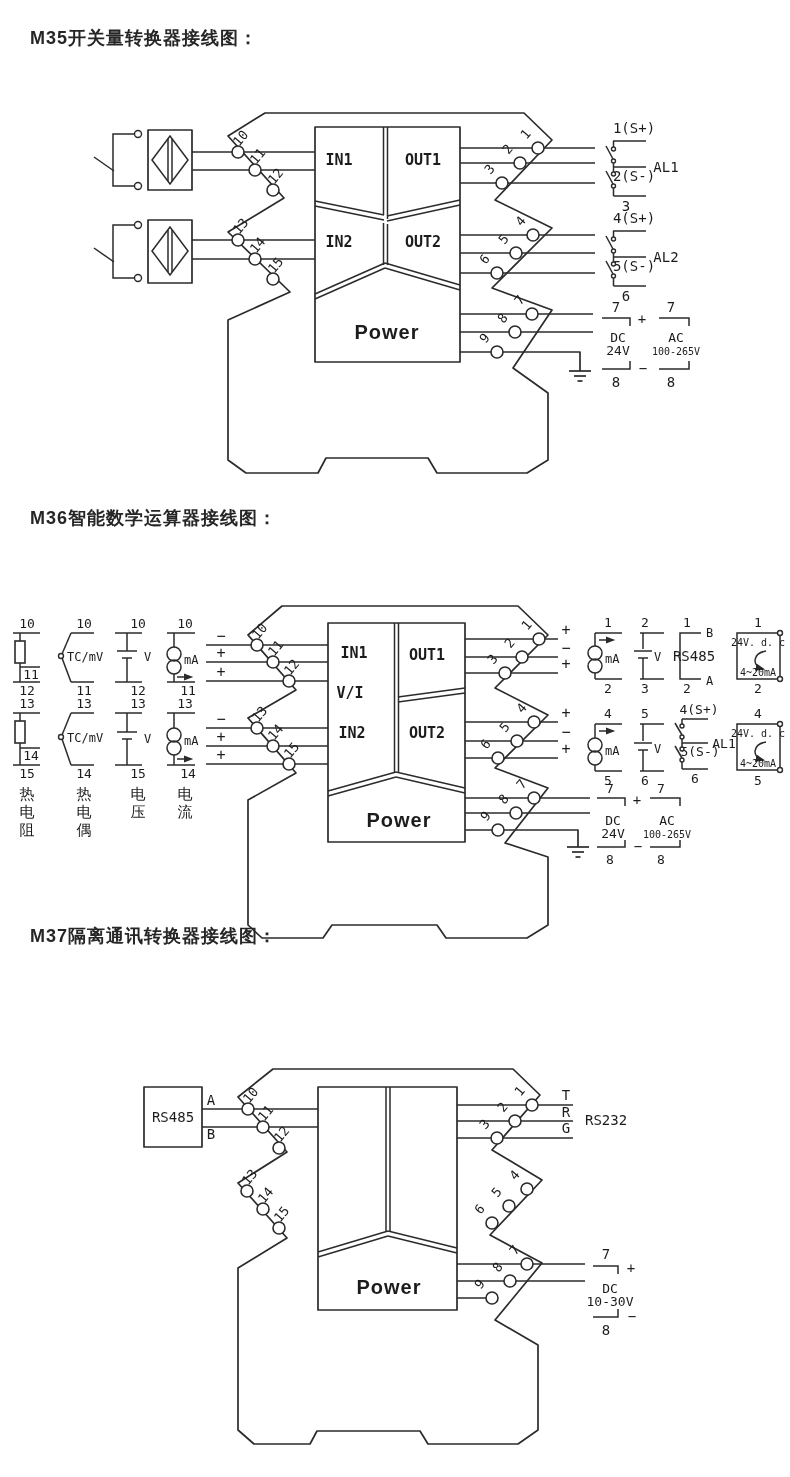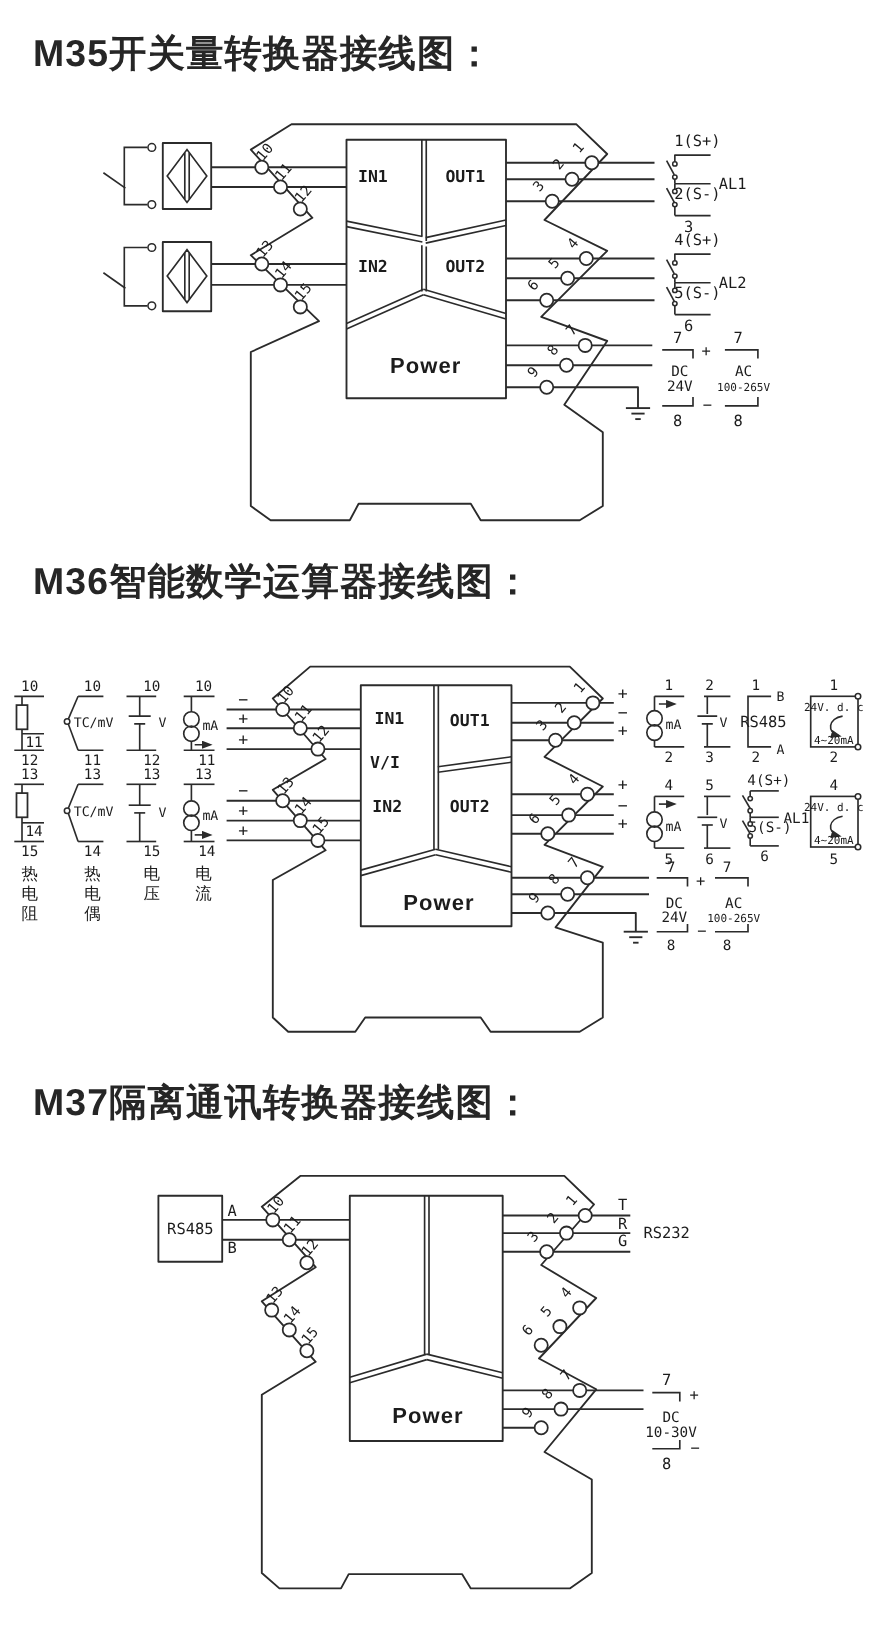--- a/index.html
+++ b/index.html
@@ -1,18 +1,18 @@
 <!DOCTYPE html>
 <html><head>
 <meta charset="utf-8">
 <style>
   html,body{margin:0;padding:0;background:#fff;}
   body{width:790px;height:1477px;position:relative;font-family:"Liberation Sans",sans-serif;}
-  .title{position:absolute;left:30px;font-size:34px;font-weight:600;color:#262626;letter-spacing:1px;white-space:nowrap;}
-  #t1{top:26px;} #t2{top:506px;} #t3{top:980px;}
+  .title{position:absolute;left:30px;font-size:18px;font-weight:600;color:#262626;letter-spacing:1px;white-space:nowrap;}
+  #t1{top:26px;} #t2{top:506px;} #t3{top:924px;}
   svg{position:absolute;left:0;display:block;}
   #svg1{top:75px;} #svg2{top:585px;} #svg3{top:1020px;}
   .s{stroke:#2b2b2b;stroke-width:1.7;fill:none;stroke-linejoin:round;stroke-linecap:butt;}
   .s2{stroke:#2b2b2b;stroke-width:1.5;fill:none;}
   .sf{stroke:#2b2b2b;stroke-width:1.6;fill:#ffffff;}
   .dot{stroke:#2b2b2b;stroke-width:1.4;fill:#ffffff;}
   text{fill:#1c1c1c;}
   .t{font:13px "DejaVu Sans Mono",monospace;text-anchor:middle;}
   .tn{font:14px "DejaVu Sans Mono",monospace;text-anchor:middle;}
   .tb{font:15px "DejaVu Sans Mono",monospace;text-anchor:middle;}

